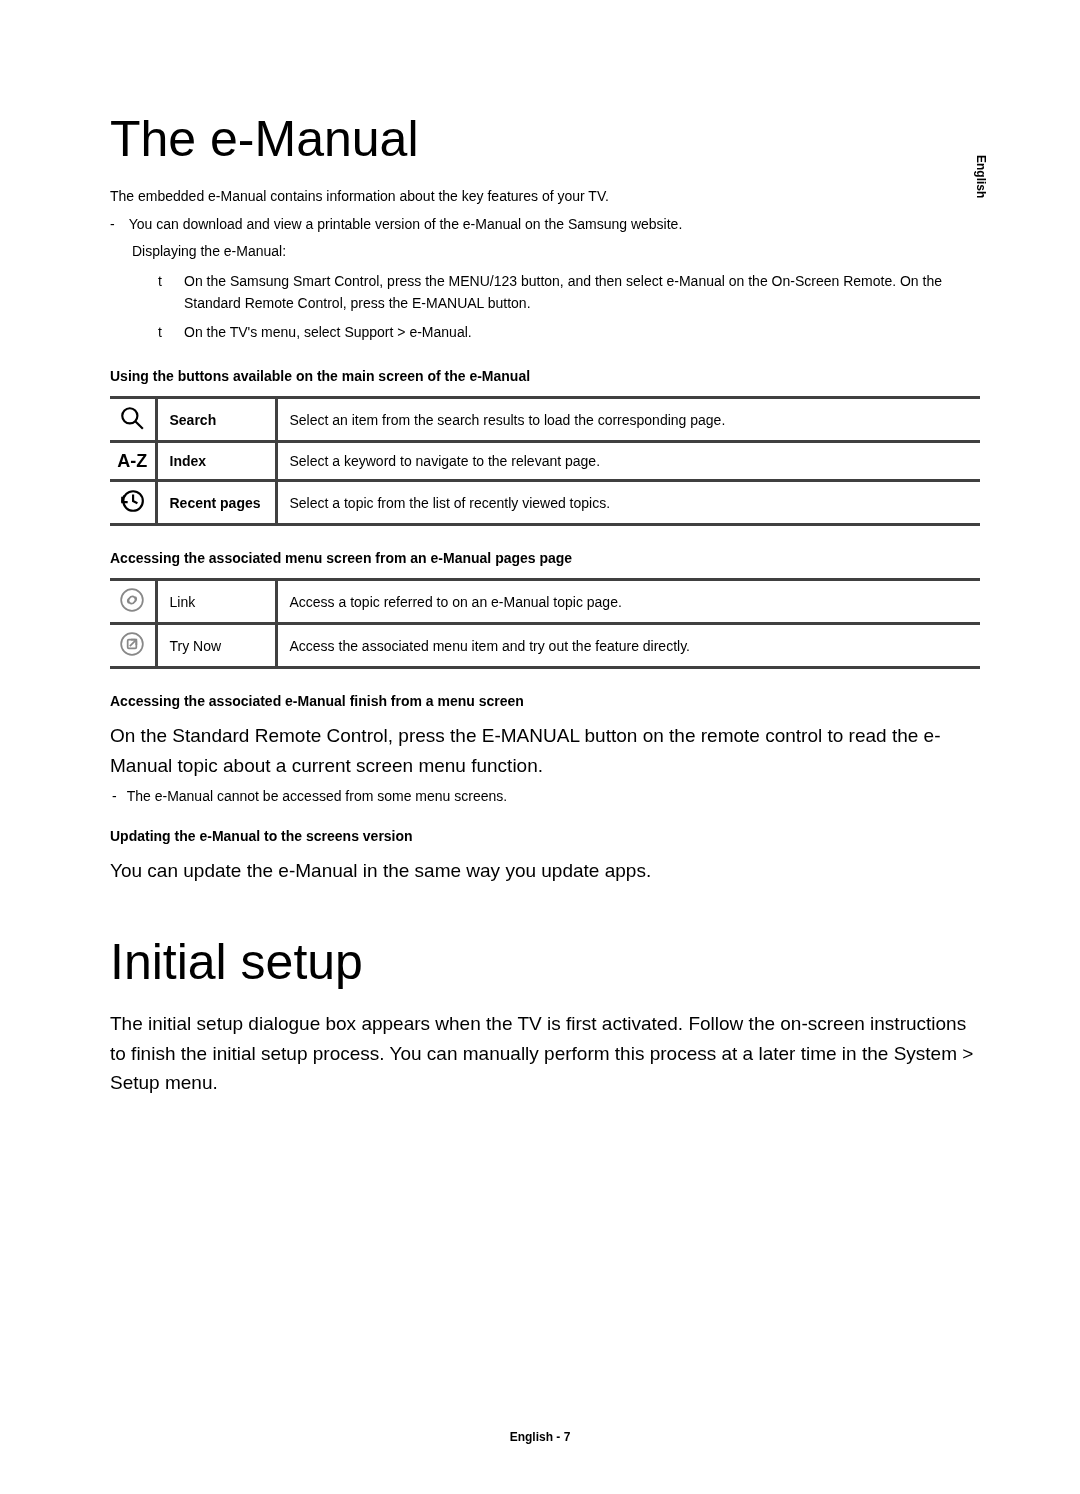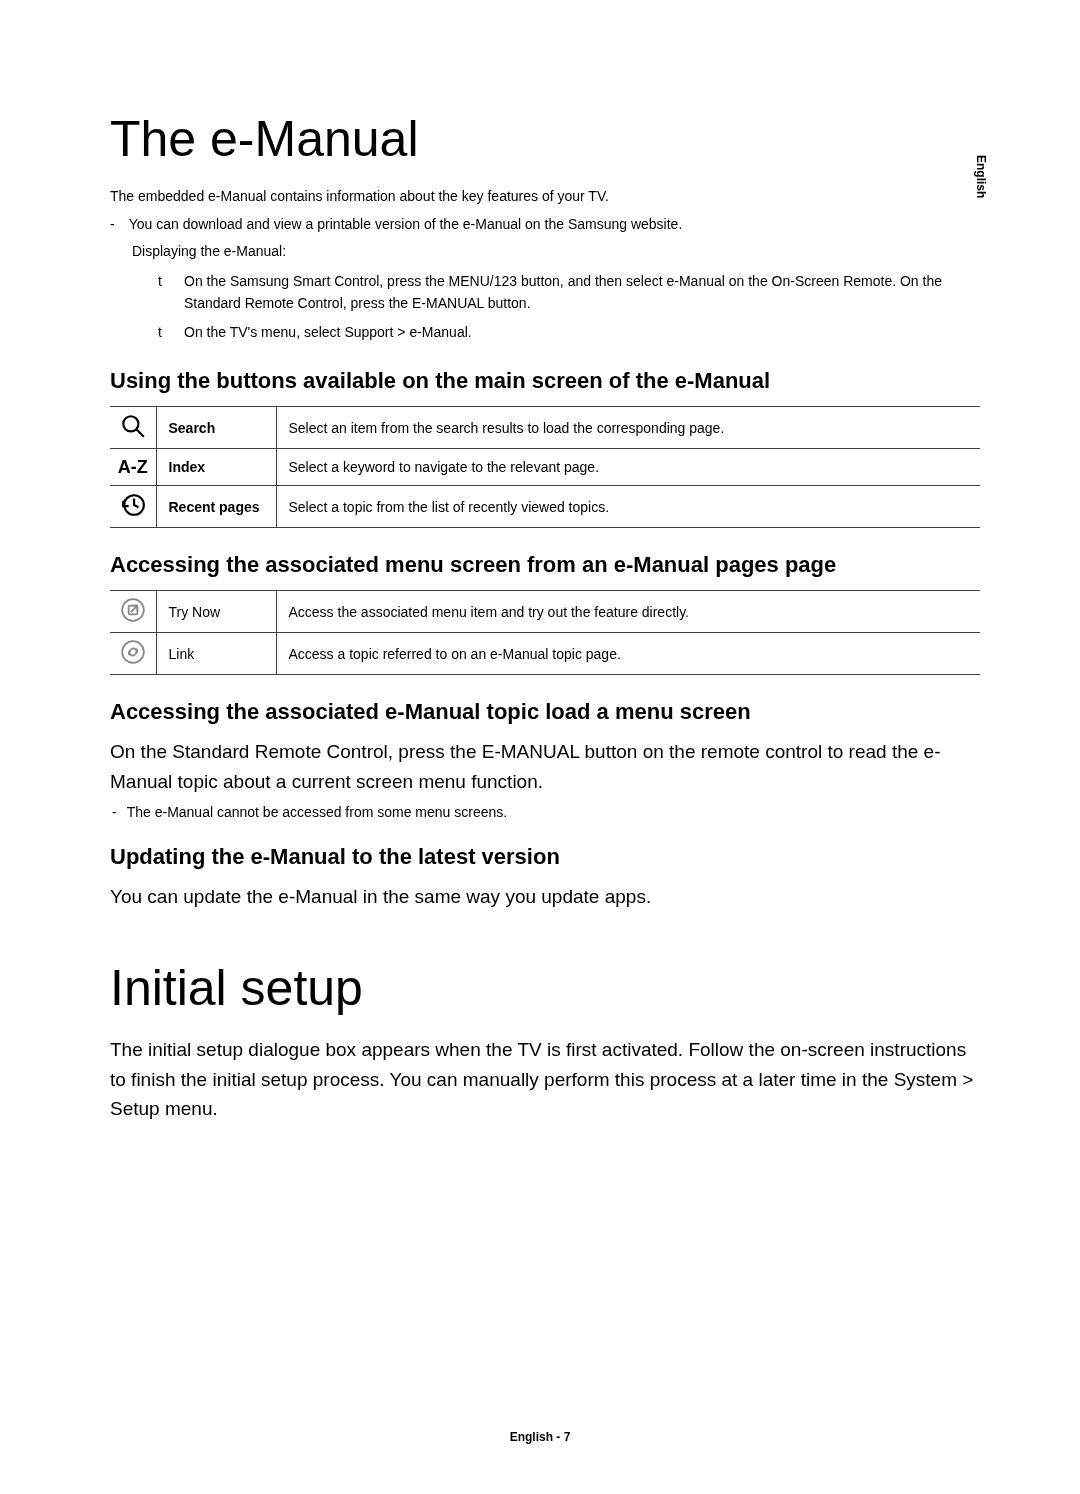--- a/index.html
+++ b/index.html
@@ -52,32 +52,32 @@
     padding-left: 30px;
   }
   .bullets li::before {
     content: "t";
     position: absolute;
     left: 4px;
     font-size: 14px;
   }
   .bold { font-weight: normal; }
   h2 {
-    font-size: 22px;
+    font-size: 14px;
     font-weight: bold;
     margin-top: 24px;
     margin-bottom: 12px;
   }
   table {
     width: 100%;
     border-collapse: collapse;
     font-size: 14px;
   }
   td {
-    border: 1px solid #404040;
+    border: 3px solid #404040;
     padding: 10px 12px;
     vertical-align: middle;
   }
   td.icon-cell {
     width: 46px;
     text-align: center;
     border-left: none;
     padding: 6px;
   }
   td.label-cell {
@@ -178,55 +178,55 @@
 
 <h2>Accessing the associated menu screen from an e-Manual pages page</h2>
 
 <div class="tbl-wrap">
 <table>
   <tbody>
         <tr>
     <td class="icon-cell">
       <svg class="icon-svg" viewBox="0 0 24 24" fill="none" stroke="#888" stroke-width="1.6">
               <circle cx="12" cy="12" r="10"></circle>
+              <path d="M9 15 a3 3 0 0 1 0-4 l2-2 a3 3 0 0 1 4 4"></path>
+              <path d="M15 9 a3 3 0 0 1 0 4 l-2 2 a3 3 0 0 1-4-4"></path>
+            </svg>
+    </td>
+    <td class="label-cell nobold">Link</td>
+    <td class="desc-cell">Access a topic referred to on an e-Manual topic page.</td>
+  </tr>
+  <tr>
+    <td class="icon-cell">
+      <svg class="icon-svg" viewBox="0 0 24 24" fill="none" stroke="#888" stroke-width="1.6">
+              <circle cx="12" cy="12" r="10"></circle>
               <rect x="8" y="8" width="8" height="8" rx="1"></rect>
               <polyline points="11,8 16,8 16,13"></polyline>
               <line x1="16" y1="8" x2="10" y2="14"></line>
             </svg>
     </td>
     <td class="label-cell nobold">Try Now</td>
     <td class="desc-cell">Access the associated menu item and try out the feature directly.</td>
   </tr>
-  <tr>
-    <td class="icon-cell">
-      <svg class="icon-svg" viewBox="0 0 24 24" fill="none" stroke="#888" stroke-width="1.6">
-              <circle cx="12" cy="12" r="10"></circle>
-              <path d="M9 15 a3 3 0 0 1 0-4 l2-2 a3 3 0 0 1 4 4"></path>
-              <path d="M15 9 a3 3 0 0 1 0 4 l-2 2 a3 3 0 0 1-4-4"></path>
-            </svg>
-    </td>
-    <td class="label-cell nobold">Link</td>
-    <td class="desc-cell">Access a topic referred to on an e-Manual topic page.</td>
-  </tr>
 </tbody>
     </table>
 </div>
 
-<h2>Accessing the associated e-Manual topic load a menu screen</h2>
+<h2>Accessing the associated e-Manual finish from a menu screen</h2>
 
 <p class="para">
   <span>On the Standard Remote Control, press the </span><span class="bold">E-MANUAL</span><span> button on the remote control to read the e-Manual topic about a current screen menu function.</span>
 </p>
 
 <div class="note-row">
   <span>-</span>
   <span>The e-Manual cannot be accessed from some menu screens.</span>
 </div>
 
-<h2>Updating the e-Manual to the latest version</h2>
+<h2>Updating the e-Manual to the screens version</h2>
 
 <p class="para">You can update the e-Manual in the same way you update apps.</p>
 
 <h1 class="sec-gap">Initial setup</h1>
 
 <p class="para">
   <span>The initial setup dialogue box appears when the TV is first activated. Follow the on-screen instructions to finish the initial setup process. You can manually perform this process at a later time in the </span><span class="bold">System</span><span> &gt; </span><span class="bold">Setup</span><span> menu.</span>
 </p>
 
 <div class="footer">English - 7</div>

